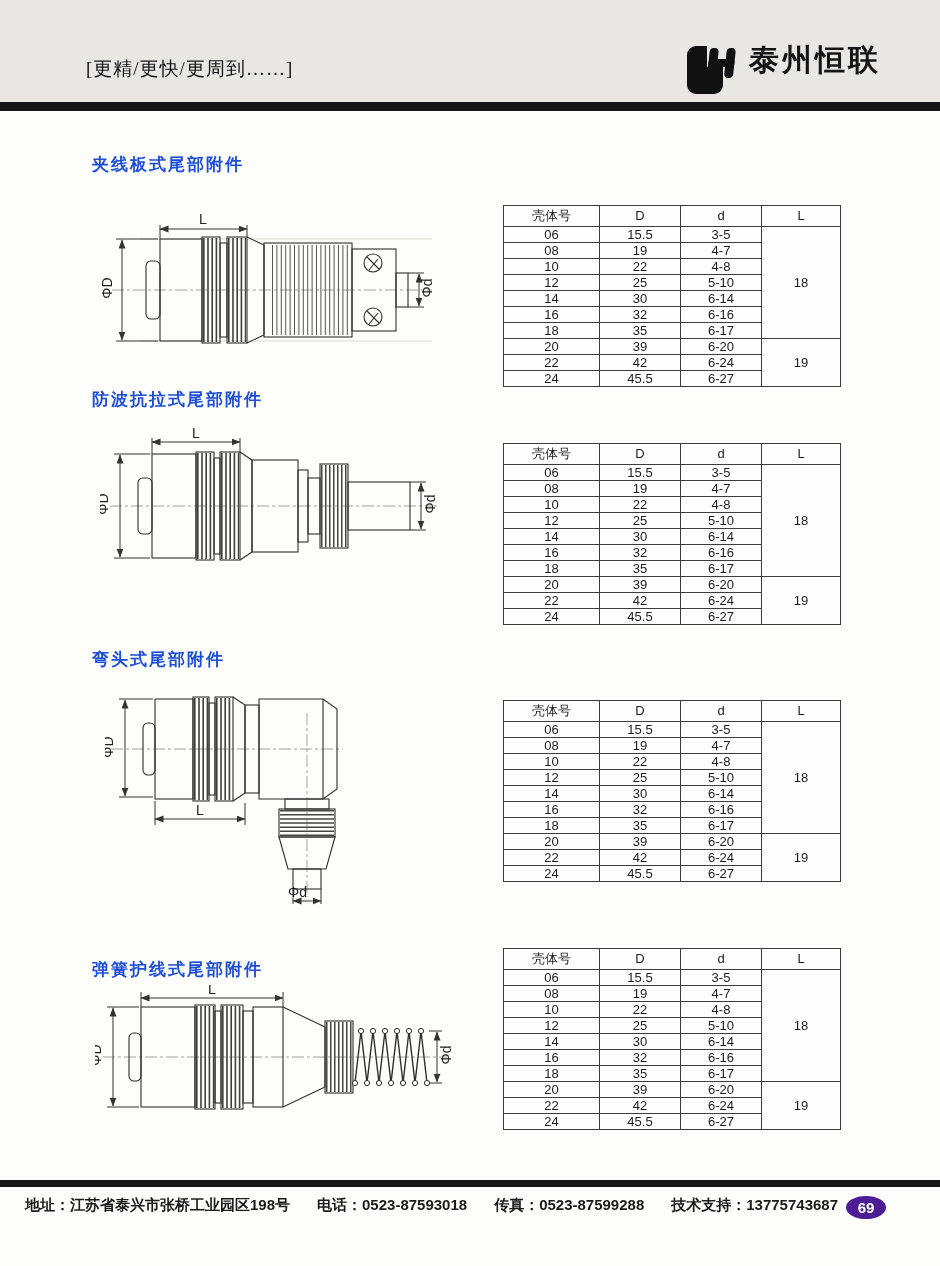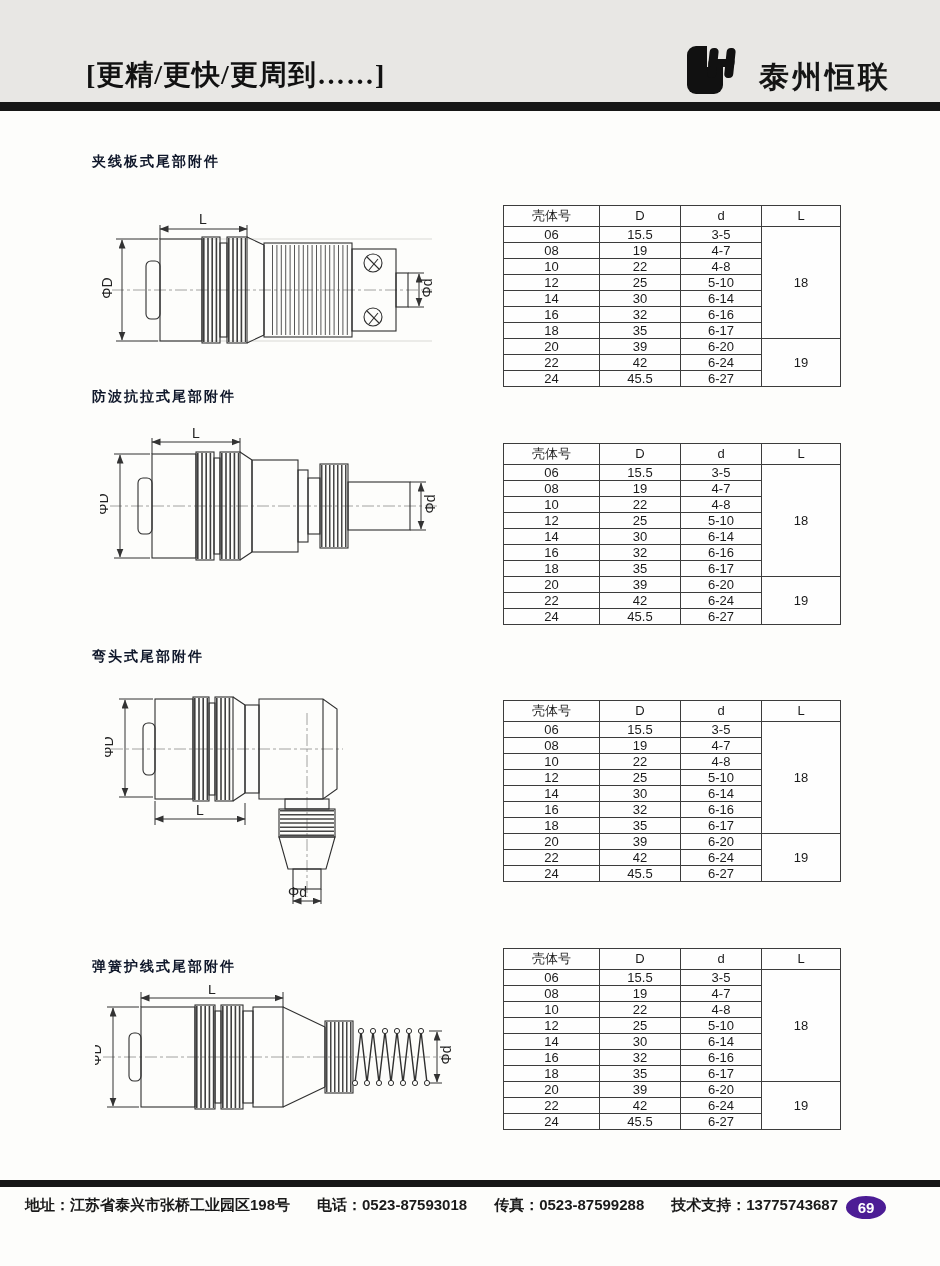--- a/index.html
+++ b/index.html
@@ -1,27 +1,27 @@
 <!DOCTYPE html>
 <html><head>
 <meta charset="utf-8">
 <style>
   html,body{margin:0;padding:0;}
   .page{position:relative;width:940px;height:1266px;background:#fdfdfb;overflow:hidden;
         font-family:"Liberation Sans",sans-serif;color:#1c1c1c;}
   
   .header-band{position:absolute;left:0;top:0;width:940px;height:102px;background:#e8e7e4;}
   .slogan{position:absolute;left:86px;top:56px;font-family:"Liberation Serif",serif;
-          font-weight:700;font-size:28px;letter-spacing:1px;color:#111;}
-  .logo{position:absolute;left:683px;top:40px;display:flex;align-items:flex-end;gap:20px;}
+          font-weight:400;font-size:19px;letter-spacing:1px;color:#111;}
+  .logo{position:absolute;left:683px;top:40px;display:flex;align-items:flex-start;gap:10px;}
   .brand{font-weight:800;font-size:30px;letter-spacing:3px;color:#151515;}
   .topbar{position:absolute;left:0;top:102px;width:940px;height:9px;background:#161616;}
   
   .sec-title{position:absolute;font-family:"Liberation Serif",serif;font-weight:600;
-             font-size:14px;letter-spacing:2px;color:#0f172a;}
+             font-size:17px;letter-spacing:2px;color:#1d4ed8;}
   #t-s1{left:92px;top:153px;} #t-s2{left:92px;top:380px;margin-top:8px;}
   #t-s3{left:92px;top:648px;} #t-s4{left:92px;top:958px;}
   
   .drawing{position:absolute;}
   #d1{left:100px;top:203px;} #d2{left:100px;top:428px;}
   #d3{left:105px;top:685px;} #d4{left:95px;top:985px;}
   .drawing text{font-family:"Liberation Sans",sans-serif;font-size:14px;fill:#222;}
   
   .spec-table{position:absolute;width:333px;border-collapse:collapse;table-layout:fixed;
               background:#fefefe;font-size:13px;color:#1b1b1b;}

